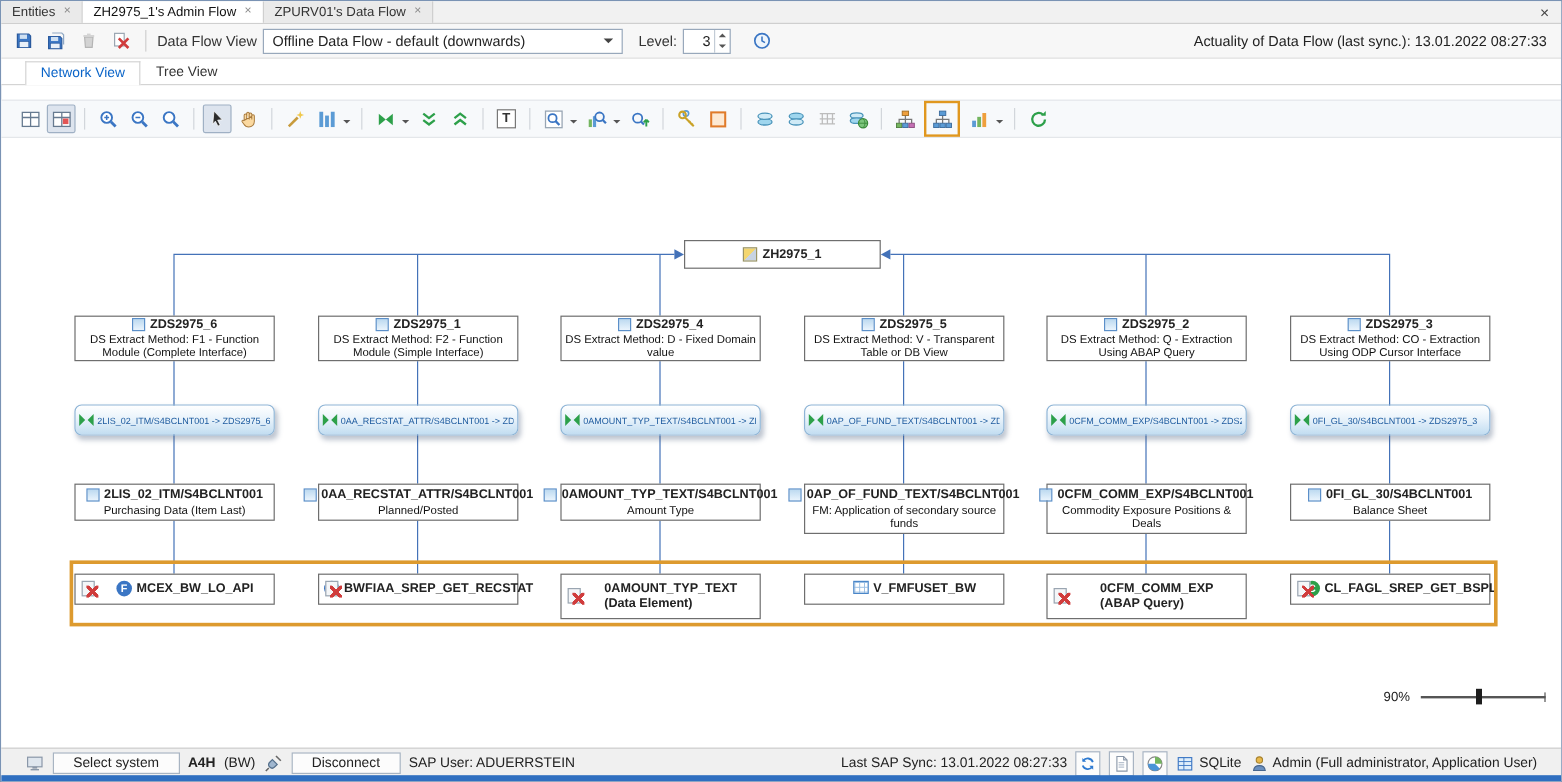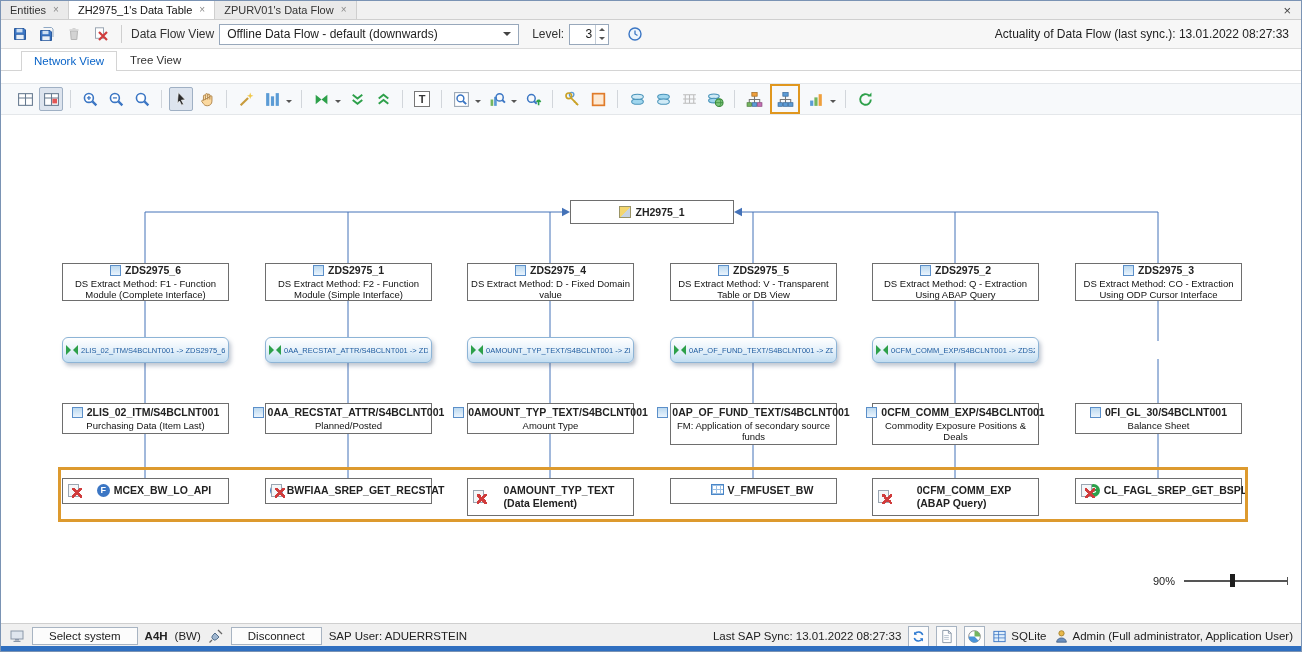--- a/index.html
+++ b/index.html
@@ -78,41 +78,41 @@
 
   
   .zoomctl{position:absolute;left:1152px;top:458px;display:flex;align-items:center;gap:9px;z-index:2}
   .zoomctl .zlabel{font-size:11px;color:#222}
   .zslider{position:relative;width:104px;height:15px}
   .zslider .track{position:absolute;left:0;right:0;top:7px;height:1.5px;background:#555}
   .zslider .handle{position:absolute;left:44%;top:1px;width:5px;height:13px;background:#1d1d1d}
   .zslider .endtick{position:absolute;right:0;top:4px;width:1.5px;height:8px;background:#555}
 
   
-  .statusbar{position:absolute;top:622px;left:0;right:0;height:25px;background:#f0f0f0;border-top:1px solid #cfcfcf;display:flex;align-items:center;padding:0 8px;gap:7px;font-size:11.5px}
+  .statusbar{position:absolute;top:622px;left:0;right:0;height:25px;background:#f0f0f0;border-top:1px solid #cfcfcf;display:flex;align-items:center;padding:0 20px;gap:7px;font-size:11.5px}
   .sbtn{border:1px solid #a8b4c2;background:#fcfcfc;padding:2px 16px;font-size:11.5px;color:#222;white-space:nowrap}
   .sysid{font-weight:bold}
   .stext{white-space:nowrap;color:#222}
   .sb-right{margin-left:auto;display:flex;align-items:center;gap:7px}
   .ibtn{width:21px;height:21px;border:1px solid #a8b4c2;background:#fcfcfc;display:flex;align-items:center;justify-content:center}
   .sgroup{display:flex;align-items:center;gap:4px}
   .bottom-strip{position:absolute;left:0;right:0;bottom:0;height:5px;background:#2f6fc0}
 </style>
 </head>
 <body>
 
 <div class="window">
 
   <div class="doc-tabs">
     <div class="doc-tab">
       <span>Entities</span>
       <span class="tab-close"></span>
     </div>
     <div class="doc-tab active">
-      <span>ZH2975_1's Data Table</span>
+      <span>ZH2975_1's Admin Flow</span>
       <span class="tab-close"></span>
     </div>
     <div class="doc-tab">
       <span>ZPURV01's Data Flow</span>
       <span class="tab-close"></span>
     </div>
     <div class="bar-close"></div>
   </div>
 
   <div class="toolbar">
@@ -436,20 +436,24 @@
         <span class="ic-bowtie"></span>
         <span class="tlabel">0AMOUNT_TYP_TEXT/S4BCLNT001 -&gt; ZDS2975_4</span>
       </div>
     <div class="transf" style="left:669px;top:222px">
         <span class="ic-bowtie"></span>
         <span class="tlabel">0AP_OF_FUND_TEXT/S4BCLNT001 -&gt; ZDS2975_5</span>
       </div>
     <div class="transf" style="left:871px;top:222px">
         <span class="ic-bowtie"></span>
         <span class="tlabel">0CFM_COMM_EXP/S4BCLNT001 -&gt; ZDS2975_2</span>
+      </div>
+    <div class="transf" style="left:1074px;top:222px">
+        <span class="ic-bowtie"></span>
+        <span class="tlabel">0FI_GL_30/S4BCLNT001 -&gt; ZDS2975_3</span>
       </div>
 
     <div class="node" style="left:61px;top:288px;min-height:28px">
       <div class="node-title">
           <span class="ic-ds"></span>
           <span>2LIS_02_ITM/S4BCLNT001</span>
         </div>
       <div class="node-desc">Purchasing Data (Item Last)</div>
     </div>
     <div class="node" style="left:264px;top:288px;min-height:28px">

